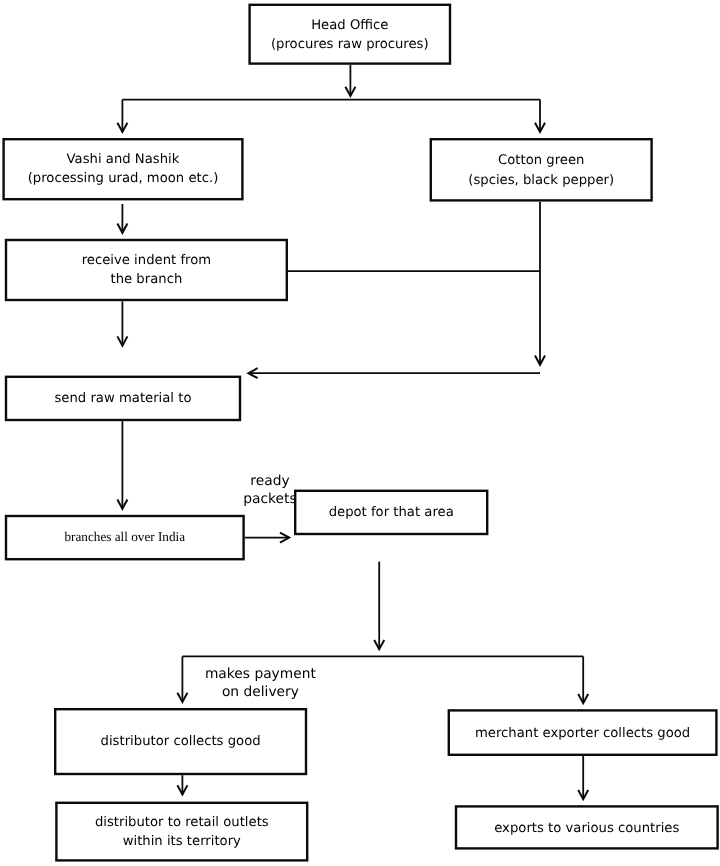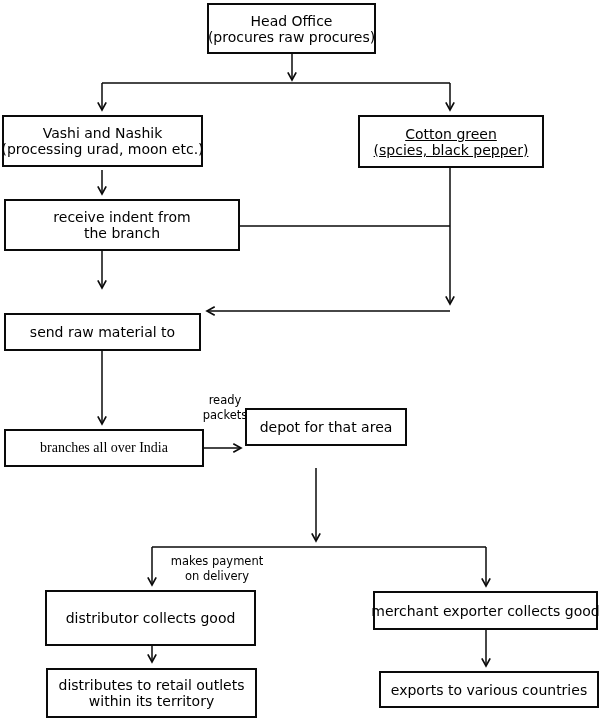--- a/index.html
+++ b/index.html
@@ -19,21 +19,21 @@
   .node {
     position: absolute;
     box-sizing: border-box;
     border: 2px solid #0a0a0a;
     background: #ffffff;
     display: flex;
     flex-direction: column;
     align-items: center;
     justify-content: center;
     text-align: center;
-    font-size: 14px;
+    font-size: 11px;
     line-height: 16px;
     z-index: 2;
   }
   .node .nl {
     white-space: nowrap;
   }
   .edge-label {
     position: absolute;
     font-size: 11.5px;
     line-height: 14.5px;
@@ -85,21 +85,21 @@
   <div class="node" style="left:207px; top:3px; width:169px; height:51px;">
     <div class="nl">Head Office</div>
     <div class="nl">(procures raw procures)</div>
   </div>
 
   <div class="node" style="left:2px; top:115px; width:201px; height:52px;">
     <div class="nl">Vashi and Nashik</div>
     <div class="nl">(processing urad, moon etc.)</div>
   </div>
 
-  <div class="node" style="left:358px; top:115px; width:186px; height:53px;text-decoration:underline;">
+  <div class="node" style="left:358px; top:115px; width:186px; height:53px;">
     <div class="nl">Cotton green</div>
     <div class="nl">(spcies, black pepper)</div>
   </div>
 
   <div class="node" style="left:4px; top:199px; width:236px; height:52px;justify-content:center;">
     <div class="nl">receive indent from</div>
     <div class="nl">the branch</div>
   </div>
 
   <div class="node" style="left:4px; top:292px; width:197px; height:38px;margin-top:21px;">
@@ -116,21 +116,21 @@
 
   <div class="node" style="left:45px; top:590px; width:211px; height:56px;">
     <div class="nl">distributor collects good</div>
   </div>
 
   <div class="node" style="left:373px; top:591px; width:225px; height:39px;">
     <div class="nl">merchant exporter collects good</div>
   </div>
 
   <div class="node" style="left:46px; top:668px; width:211px; height:50px;">
-    <div class="nl">distributes to retail outlets</div>
+    <div class="nl">distributor to retail outlets</div>
     <div class="nl">within its territory</div>
   </div>
 
   <div class="node" style="left:379px; top:671px; width:220px; height:37px;">
     <div class="nl">exports to various countries</div>
   </div>
 
   <div class="edge-label" style="left:156px; top:554px; width:122px;">
     <div>makes payment</div>
     <div>on delivery</div>

